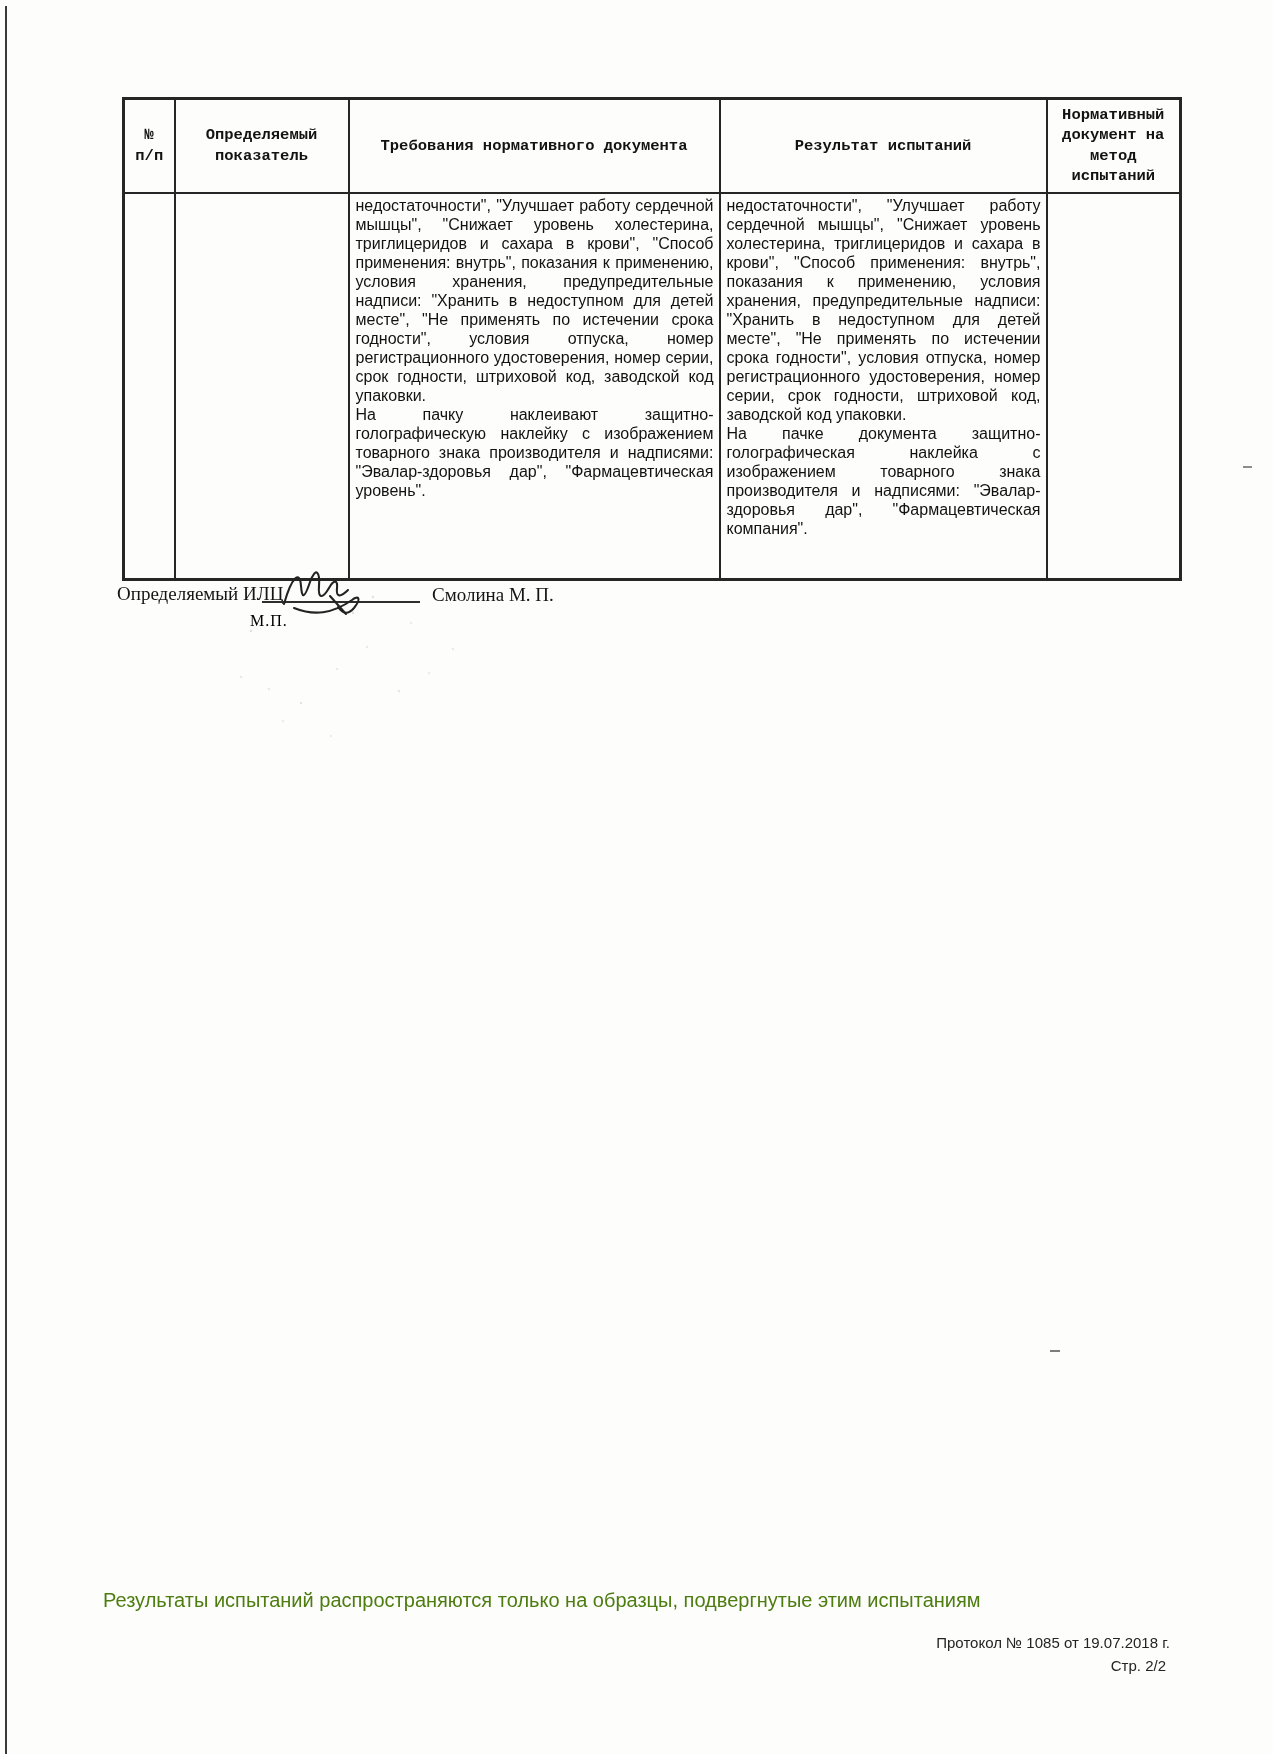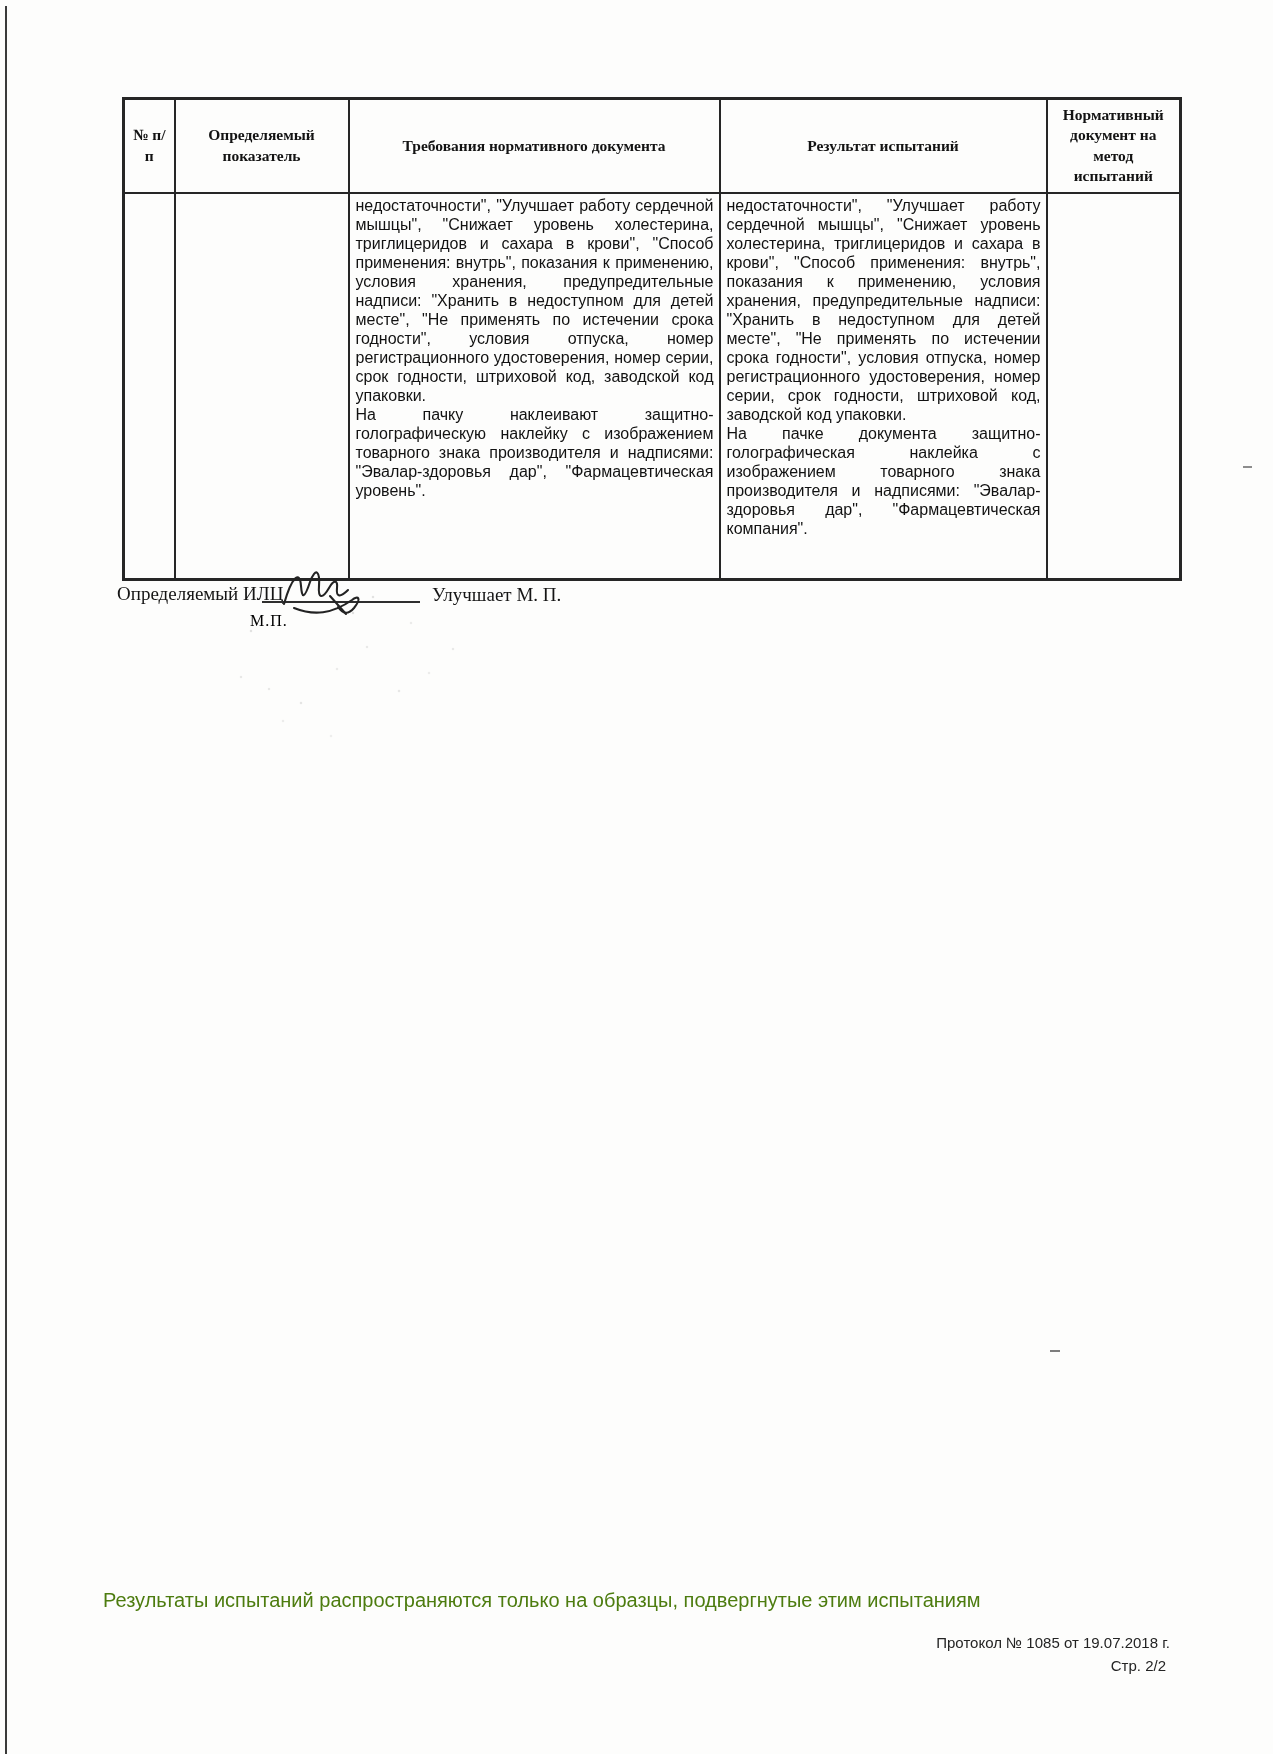--- a/index.html
+++ b/index.html
@@ -21,21 +21,21 @@
     position:absolute;left:122px;top:97px;
     width:1057px;
     border-collapse:collapse;
     table-layout:fixed;
   }
   table.results th, table.results td{
     border:2px solid #262626;
   }
   table.results{border:3px solid #262626;}
   table.results th{
-    font-family:Liberation Serif, serif;
+    font-family:Liberation Mono, monospace;
     font-weight:bold;
     font-size:15.5px;
     line-height:1.32;
     text-align:center;
     vertical-align:middle;
     color:#131313;
     padding:5px 6px;
     height:78px;
     margin-top:28px;
   }
@@ -165,21 +165,21 @@
 
   <span class="sig-label">Определяемый ИЛЦ</span>
   <span class="sig-underline"></span>
   <svg class="sig-scribble" viewBox="0 0 120 58" xmlns="http://www.w3.org/2000/svg">
     <g fill="none" stroke="#232323" stroke-width="2.1" stroke-linecap="round">
       <path d="M10,42 C18,14 26,8 27,24 C28,36 30,38 36,20 C42,4 46,10 45,24 C44,36 48,38 55,26 C60,17 64,18 63,26 C62,35 66,36 74,28"></path>
       <path d="M20,46 C40,54 58,52 78,38 C84,33 88,36 80,46 C74,53 69,52 64,45"></path>
       <path d="M56,34 L72,52"></path>
     </g>
   </svg>
-  <span class="sig-name">Улучшает М. П.</span>
+  <span class="sig-name">Смолина М. П.</span>
   <div class="mp-label">М.П.</div>
 
   <div class="specks"></div>
   <div class="artifact-dash-1"></div>
   <div class="artifact-dash-2"></div>
 
   <div class="footer-note-1">Результаты испытаний распространяются только на образцы, подвергнутые этим испытаниям</div>
 
   <div class="footer-right">
     <div class="protocol-ref">Протокол № 1085 от 19.07.2018 г.</div>

